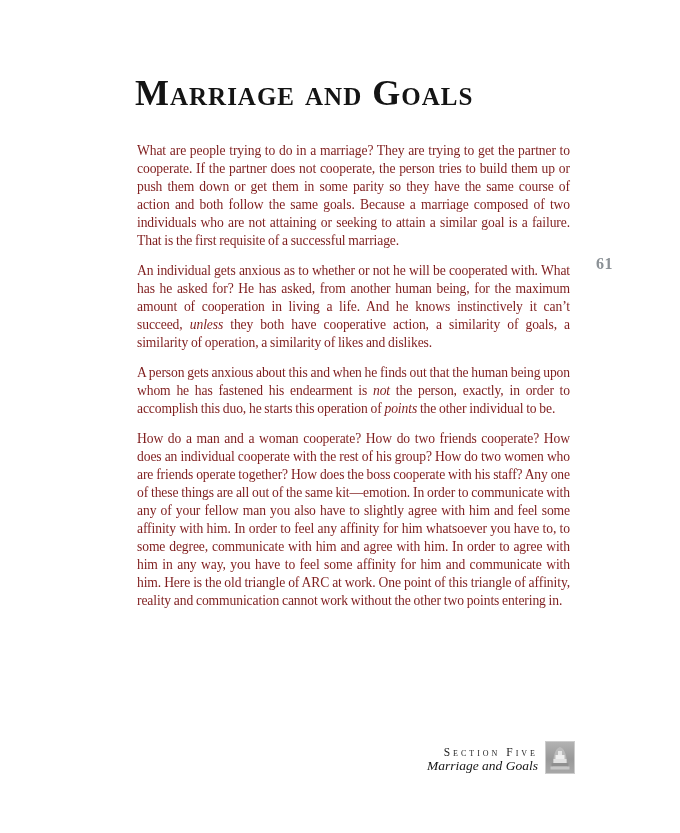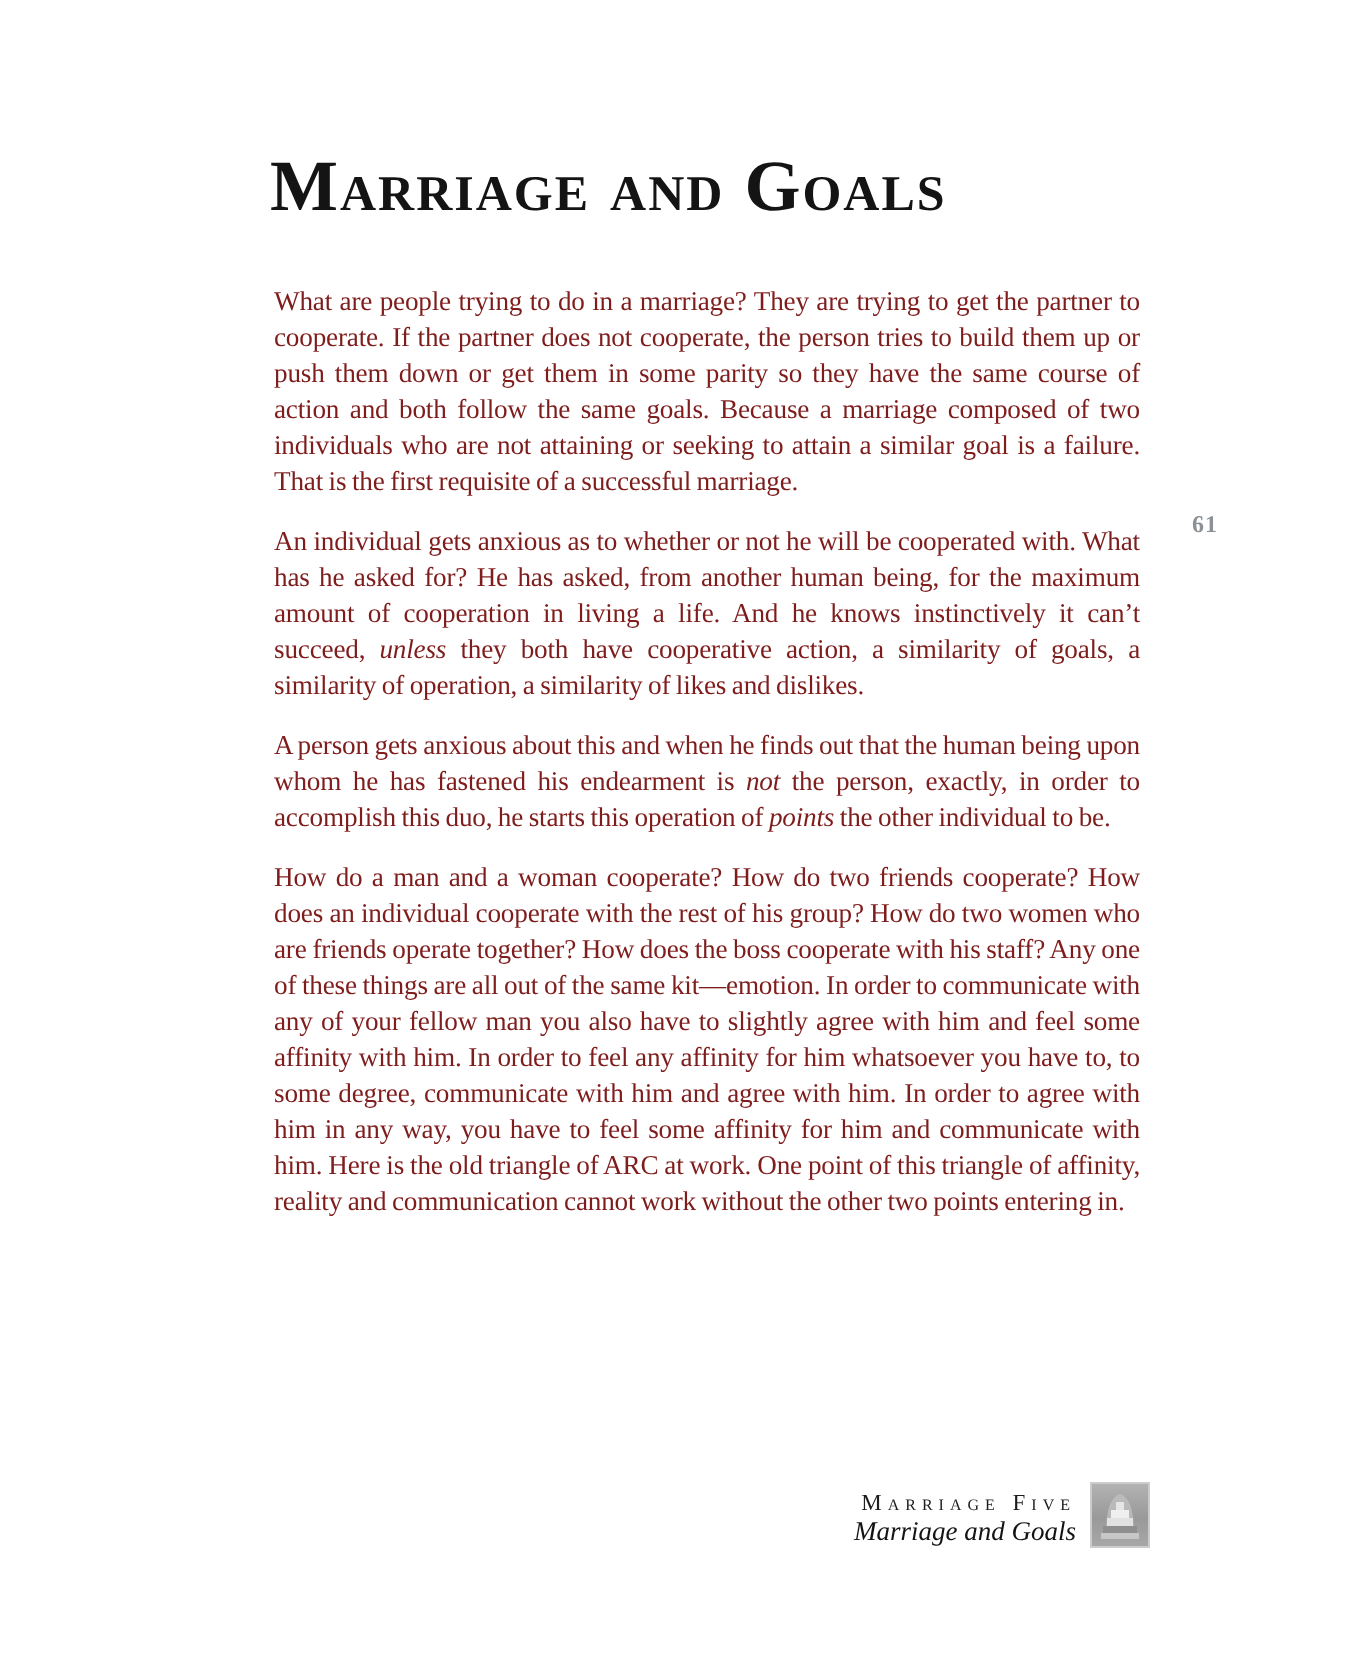--- a/index.html
+++ b/index.html
@@ -20,21 +20,21 @@
     font-weight: bold;
     font-variant: small-caps;
     letter-spacing: 1px;
     color: #141414;
     white-space: nowrap;
   }
   .pagenum {
     position: absolute;
     left: 596px;
     top: 255px;
-    font-size: 12px;
+    font-size: 16px;
     font-weight: bold;
     color: #8b9196;
     letter-spacing: 0.5px;
   }
   .body-col {
     position: absolute;
     left: 137px;
     top: 142px;
     width: 433px;
     font-size: 13.6px;
@@ -85,21 +85,21 @@
 
   <div class="body-col">
       <p><span>What are people trying to do in a marriage? They are trying to get the partner to cooperate. If the partner does not cooperate, the person tries to build them up or push them down or get them in some parity so they have the same course of action and both follow the same goals. Because a marriage composed of two individuals who are not attaining or seeking to attain a similar goal is a failure. That is the first requisite of a successful marriage.</span></p>
       <p><span>An individual gets anxious as to whether or not he will be cooperated with. What has he asked for? He has asked, from another human being, for the maximum amount of cooperation in living a life. And he knows instinctively it can’t succeed, </span><em>unless</em><span> they both have cooperative action, a similarity of goals, a similarity of operation, a similarity of likes and dislikes.</span></p>
       <p><span>A person gets anxious about this and when he finds out that the human being upon whom he has fastened his endearment is </span><em>not</em><span> the person, exactly, in order to accomplish this duo, he starts this operation of </span><em>points</em><span> the other individual to be.</span></p>
       <p><span>How do a man and a woman cooperate? How do two friends cooperate? How does an individual cooperate with the rest of his group? How do two women who are friends operate together? How does the boss cooperate with his staff? Any one of these things are all out of the same kit—emotion. In order to communicate with any of your fellow man you also have to slightly agree with him and feel some affinity with him. In order to feel any affinity for him whatsoever you have to, to some degree, communicate with him and agree with him. In order to agree with him in any way, you have to feel some affinity for him and communicate with him. Here is the old triangle of ARC at work. One point of this triangle of affinity, reality and communication cannot work without the other two points entering in.</span></p>
     </div>
 
   <div class="footer">
     <div class="footer-text">
-      <div class="section-label">Marriage Five</div>
+      <div class="section-label">Section Five</div>
       <div class="section-title">Marriage and Goals</div>
     </div>
     <svg class="emblem" viewBox="0 0 30 33" xmlns="http://www.w3.org/2000/svg">
       <defs>
         <linearGradient id="sq" x1="0" y1="0" x2="0" y2="1">
           <stop offset="0" stop-color="#b3b3b3"></stop>
           <stop offset="0.55" stop-color="#999999"></stop>
           <stop offset="1" stop-color="#a8a8a8"></stop>
         </linearGradient>
       </defs>

